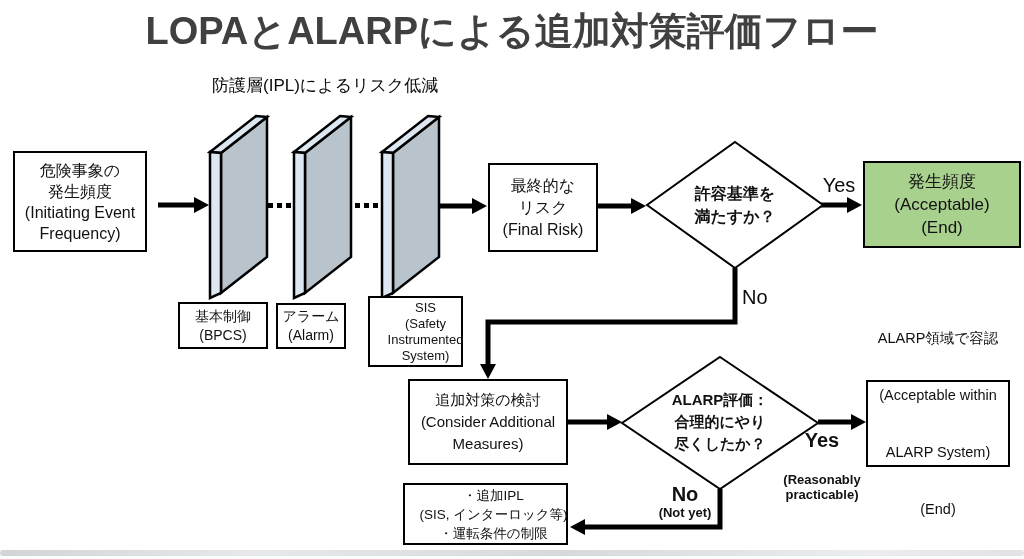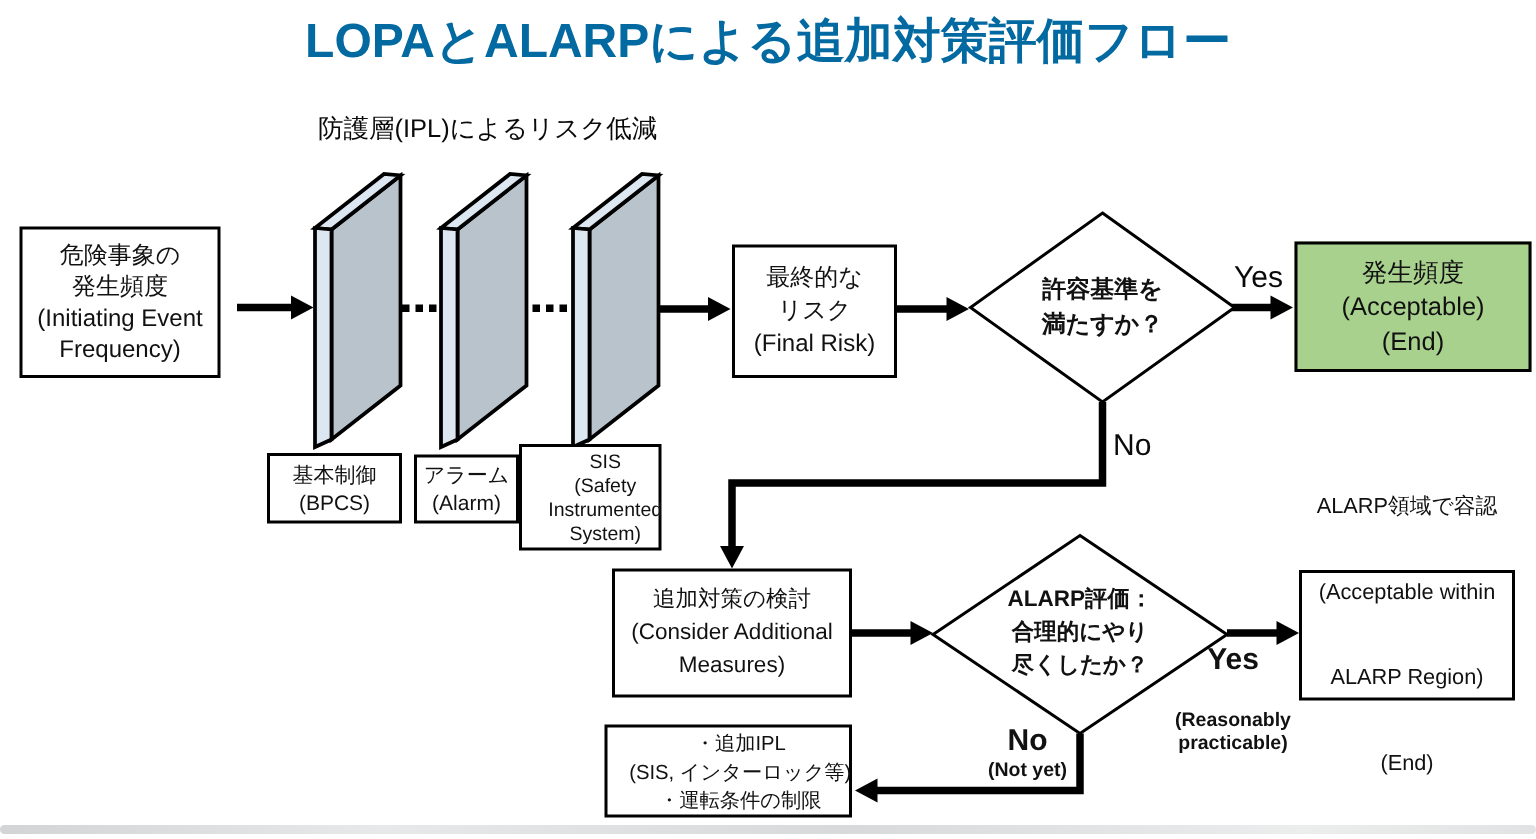--- a/index.html
+++ b/index.html
@@ -4,21 +4,21 @@
 <style>
   html,body{margin:0;padding:0;background:#fff;}
   .stage{
     position:relative;width:1024px;height:559px;background:#ffffff;
     font-family:"Liberation Sans","DejaVu Sans",sans-serif;color:#111;
     overflow:hidden;
   }
   .layer{position:absolute;left:0;top:0;}
   .title{
     position:absolute;left:0;right:0;top:6px;text-align:center;
-    font-size:32px;font-weight:bold;letter-spacing:0px;color:#0369a1;
+    font-size:38px;font-weight:bold;letter-spacing:0px;color:#404040;
   }
   .section-label{
     position:absolute;left:212px;top:74px;font-size:17px;color:#0a0a0a;
   }
   .node{
     position:absolute;box-sizing:border-box;border:2px solid #000;background:#fff;
     display:flex;flex-direction:column;justify-content:center;align-items:center;
     text-align:center;
   }
   .node .ln{display:block;white-space:nowrap;}
@@ -112,21 +112,21 @@
   <div class="node" style="left:178px;top:302px;width:90px;height:47px;font-size:14px;line-height:19px;">
     <span class="ln">基本制御</span>
     <span class="ln">(BPCS)</span>
   </div>
 
   <div class="node" style="left:276px;top:303px;width:70px;height:46px;font-size:14px;line-height:19px;text-align:center;">
     <span class="ln">アラーム</span>
     <span class="ln">(Alarm)</span>
   </div>
 
-  <div class="node" style="left:346px;top:296px;width:95px;height:71px;font-size:13px;line-height:16px;padding-left:20px;">
+  <div class="node" style="left:368px;top:296px;width:95px;height:71px;font-size:13px;line-height:16px;padding-left:20px;">
     <span class="ln">SIS</span>
     <span class="ln">(Safety</span>
     <span class="ln">Instrumented</span>
     <span class="ln">System)</span>
   </div>
 
   <div class="node" style="left:488px;top:163px;width:110px;height:89px;font-size:16px;line-height:22px;">
     <span class="ln">最終的な</span>
     <span class="ln">リスク</span>
     <span class="ln">(Final Risk)</span>
@@ -140,21 +140,21 @@
 
   <div class="node" style="left:408px;top:379px;width:160px;height:86px;font-size:15px;line-height:22px;">
     <span class="ln">追加対策の検討</span>
     <span class="ln">(Consider Additional</span>
     <span class="ln">Measures)</span>
   </div>
 
   <div class="node" style="left:866px;top:380px;width:144px;height:87px;font-size:14.5px;line-height:19px;gap:38px;">
     <span class="ln">ALARP領域で容認</span>
     <span class="ln">(Acceptable within</span>
-    <span class="ln">ALARP Region)</span>
+    <span class="ln">ALARP System)</span>
     <span class="ln">(End)</span>
   </div>
 
   <div class="node" style="left:403px;top:483px;width:165px;height:62px;font-size:13.5px;line-height:19px;align-items:center;text-align:left;padding-left:16px;">
     <span class="ln">・追加IPL</span>
     <span class="ln">(SIS, インターロック等)</span>
     <span class="ln">・運転条件の制限</span>
   </div>
 
   <div class="free" style="left:655px;top:182px;width:160px;font-size:16px;line-height:23px;">

